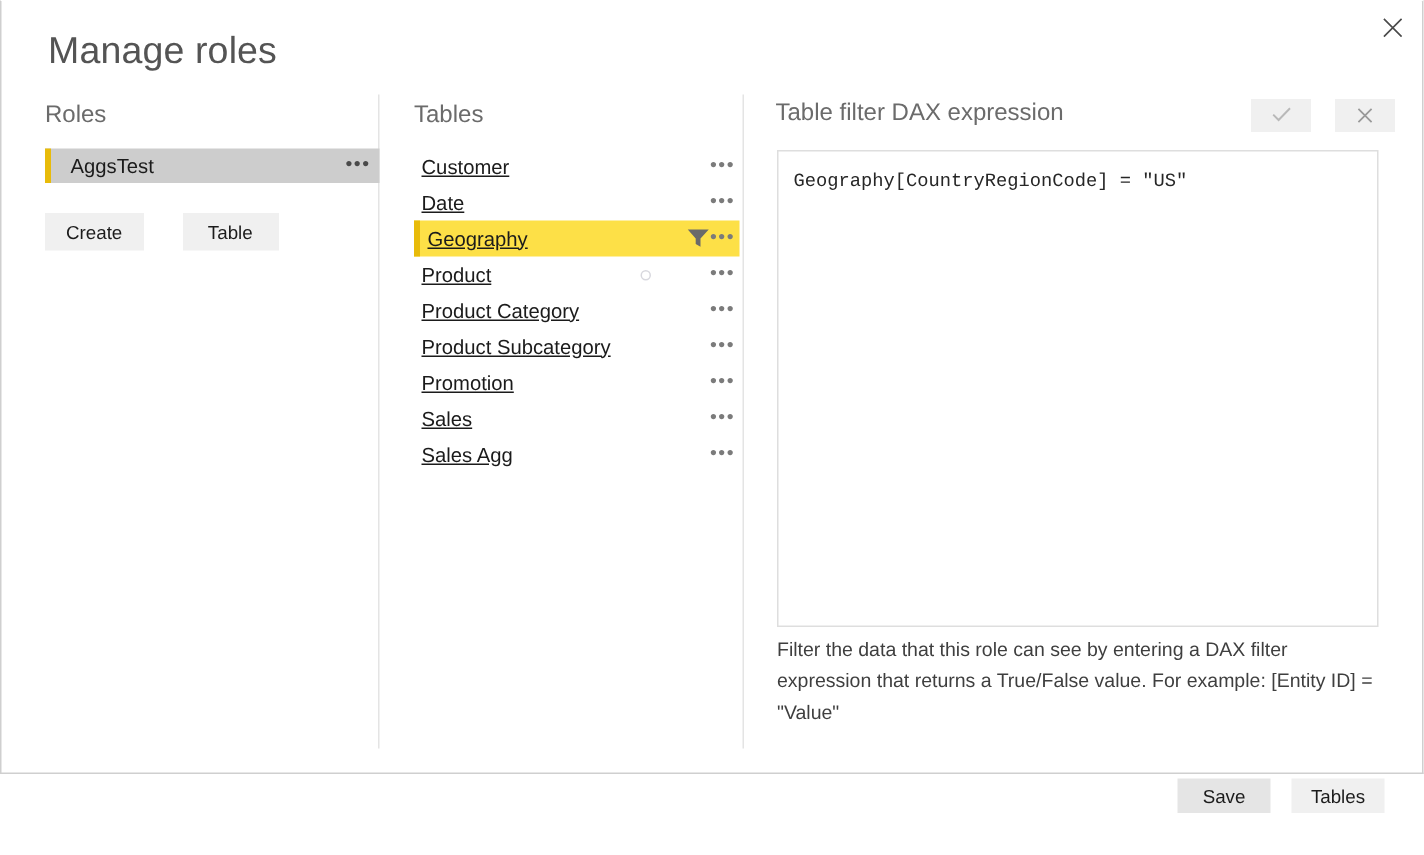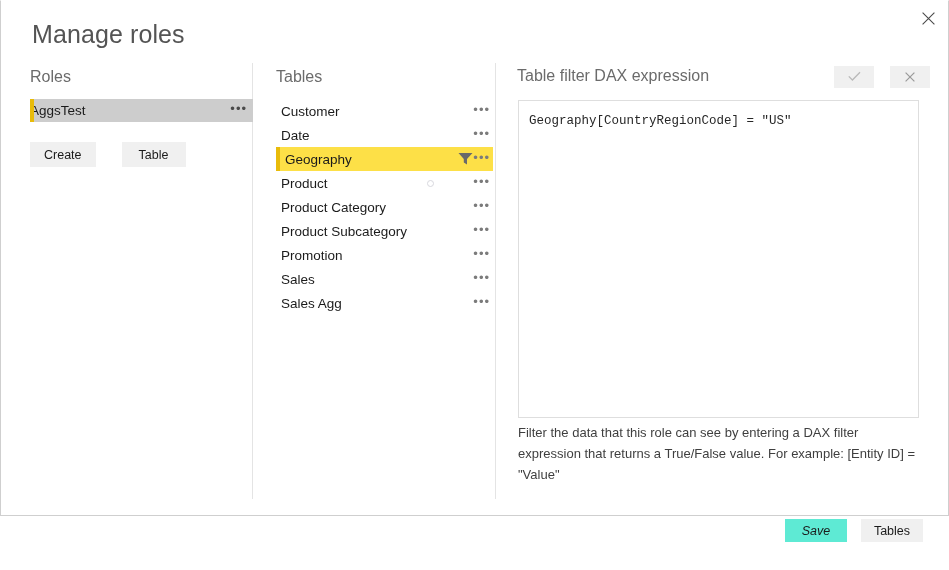--- a/index.html
+++ b/index.html
@@ -96,21 +96,21 @@
   }
   .role-row .accent {
     position: absolute;
     left: 0;
     top: 0;
     bottom: 0;
     width: 4px;
     background: #e8bb0a;
   }
   .role-label {
-    margin-left: 0;
+    margin-left: 17px;
     font-size: 13.5px;
     color: #1b1b1b;
     font-weight: 400;
   }
   .role-ellipsis {
     position: absolute;
     right: 6px;
     top: 2px;
     font-size: 13px;
     color: #4a4a4a;
@@ -164,20 +164,21 @@
     bottom: 0;
     width: 4px;
     background: #e8bb0a;
     display: none;
   }
   .table-row.selected .accent { display: block; }
   .table-label {
     margin-left: 5px;
     font-size: 13.5px;
     color: #1b1b1b;
+    text-decoration: underline;
   }
   .table-row.selected .table-label { margin-left: 9px; }
   .table-ellipsis {
     position: absolute;
     right: 3px;
     top: 2px;
     font-size: 13px;
     color: #7b7b7b;
     letter-spacing: 1px;
     line-height: 18px;
@@ -255,28 +256,27 @@
   #footer-actions {
     position: absolute;
     left: 784px;
     top: 518px;
     display: flex;
     gap: 14px;
   }
   #save-button {
     width: 62px;
     height: 23px;
-    background: #5eead4;
+    background: #e5e5e5;
     border: none;
     font-family: "Liberation Sans", sans-serif;
     font-size: 12.5px;
     color: #1b1b1b;
     cursor: pointer;
     padding: 0;
-    font-style: italic;
   }
   #cancel-button {
     width: 62px;
     height: 23px;
     background: #f0f0f0;
     border: none;
     font-family: "Liberation Sans", sans-serif;
     font-size: 12.5px;
     color: #1b1b1b;
     cursor: pointer;

